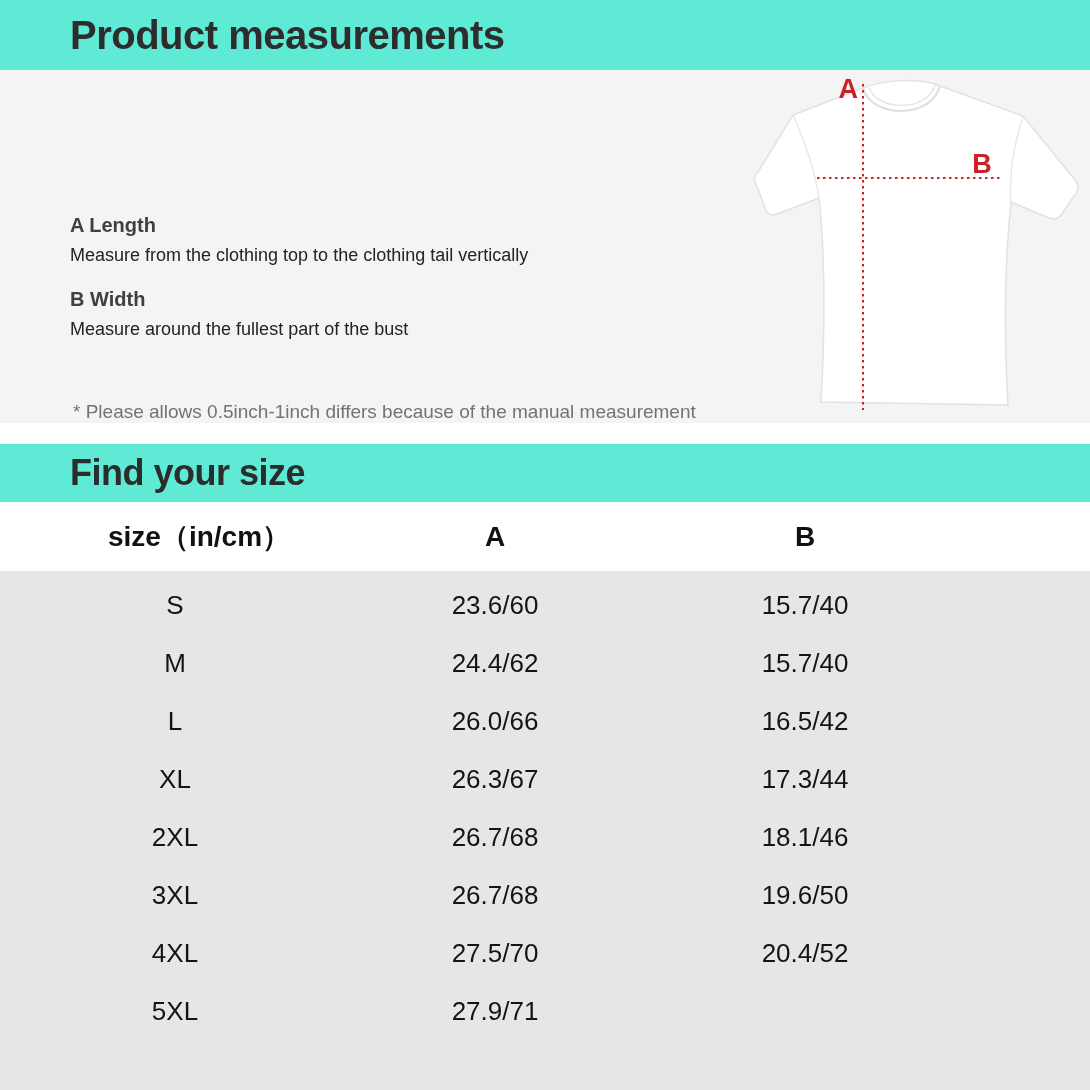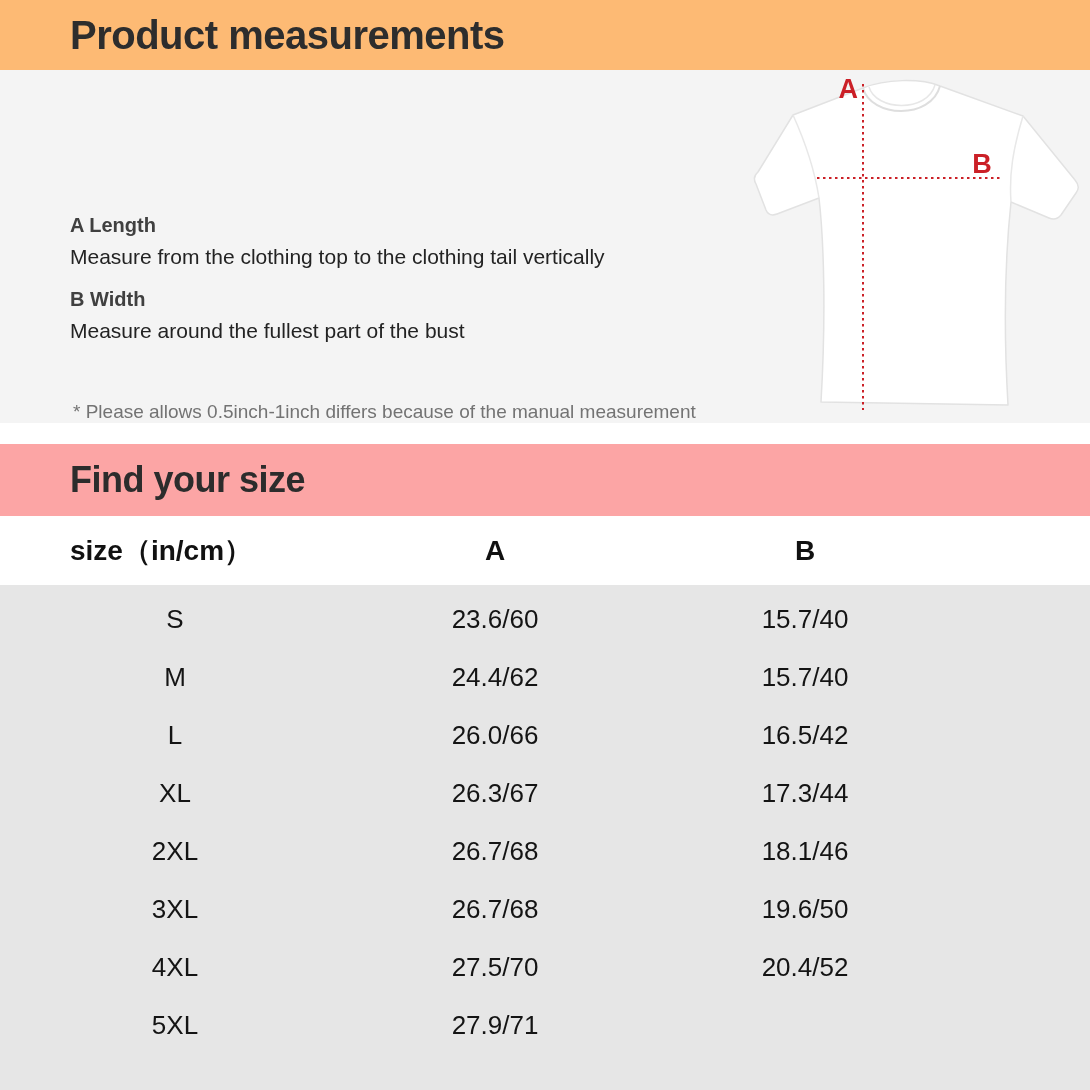--- a/index.html
+++ b/index.html
@@ -6,45 +6,45 @@
   body{
     width:1090px;height:1090px;
     font-family:"Liberation Sans","DejaVu Sans",sans-serif;
     background:#ffffff;color:#1c1c1c;
     -webkit-font-smoothing:antialiased;
     overflow:hidden;
   }
   .page{position:relative;width:1090px;height:1090px;display:flex;flex-direction:column;}
 
   
-  .top-bar{height:70px;background:#fdba74;display:flex;align-items:center;}
+  .top-bar{height:70px;background:#5eead4;display:flex;align-items:center;}
   .page-title{
     margin:0 0 0 70px;font-size:40px;font-weight:bold;color:#2d2d2d;letter-spacing:-0.5px;
   }
 
   
   .measure-panel{position:relative;height:353px;background:#f4f4f4;}
   .m-label{position:absolute;left:70px;margin:0;font-size:20px;font-weight:bold;color:#404040;}
-  .m-desc{position:absolute;left:70px;margin:0;font-size:21px;color:#232323;}
+  .m-desc{position:absolute;left:70px;margin:0;font-size:18px;color:#232323;}
   .m-label.a{top:144px;}
   .m-desc.a{top:175px;}
   .m-label.b{top:218px;}
   .m-desc.b{top:249px;}
   .m-note{position:absolute;left:70px;top:328px;margin:3px;font-size:19px;color:#737373;}
   .diagram{position:absolute;left:745px;top:4px;width:345px;height:348px;}
 
   
   .white-gap{height:21px;background:#ffffff;}
-  .find-band{height:72px;background:#fca5a5;display:flex;align-items:center;}
+  .find-band{height:58px;background:#5eead4;display:flex;align-items:center;}
   .find-title{margin:0 0 0 70px;font-size:36px;font-weight:bold;color:#2c2c2c;letter-spacing:-0.5px;}
 
   
   .grid-row{display:grid;grid-template-columns:350px 290px 330px 1fr;align-items:center;}
   .thead{height:69px;background:#ffffff;}
-  .thead .size-col{padding-left:70px;font-size:28px;font-weight:bold;color:#111;}
+  .thead .size-col{padding-left:108px;font-size:28px;font-weight:bold;color:#111;}
   .thead .val-col{font-size:28px;font-weight:bold;color:#111;text-align:center;}
   .tbody{flex:1;background:#e6e6e6;padding-top:5px;}
   .trow{height:58px;}
   .trow .size-cell{font-size:26px;color:#141414;text-align:center;}
   .trow .val-cell{font-size:26px;color:#141414;text-align:center;}
 </style>
 </head>
 <body>
 
 <div class="page">

